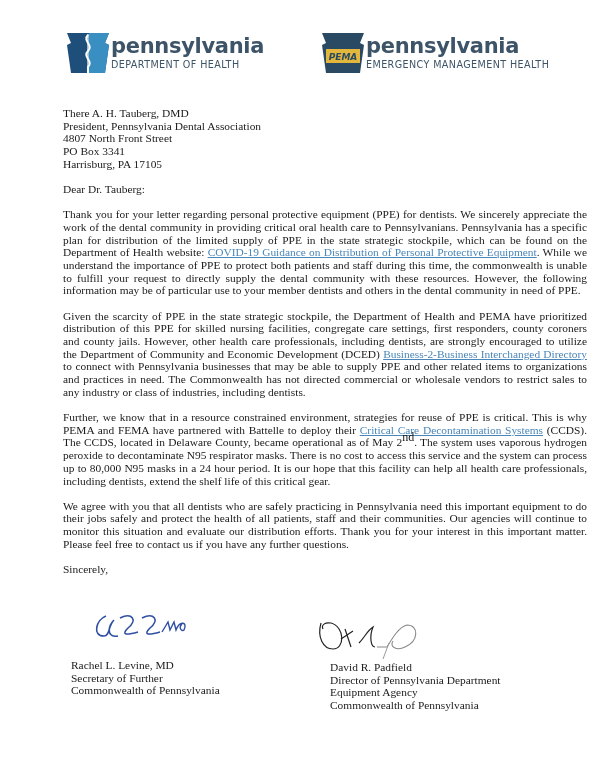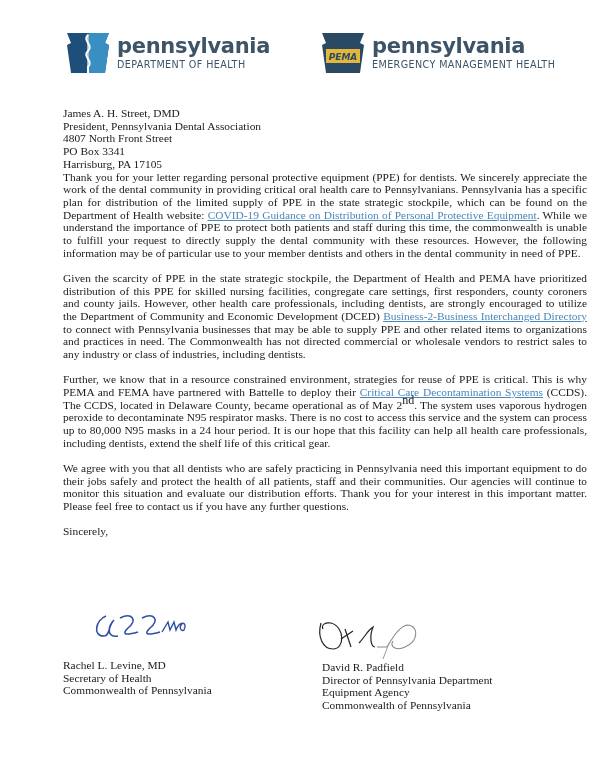--- a/index.html
+++ b/index.html
@@ -2,36 +2,36 @@
 <html><head>
 <meta charset="utf-8">
 <style>
   html, body { margin: 0; padding: 0; background: #ffffff; }
   body { width: 600px; height: 776px; position: relative; overflow: hidden;
          font-family: "Liberation Serif", "DejaVu Serif", serif; color: #1a1a1a; }
   .logo { position: absolute; top: 31px; display: flex; align-items: center; }
   .logo-doh { left: 65px; }
   .logo-pema { left: 320px; }
   .logo svg { display: block; }
-  .logo-text { margin-left: 6px; line-height: 1; }
+  .logo-text { line-height: 1; }
   .logo-name { font-family: "DejaVu Sans", "Liberation Sans", sans-serif; font-weight: bold;
                color: #3d5468; font-size: 21px; letter-spacing: -0.3px; }
   .logo-dept { font-family: "DejaVu Sans", "Liberation Sans", sans-serif; color: #3d5468;
                font-size: 9.6px; letter-spacing: 0.4px; margin-top: 3px; }
 
   .letter { position: absolute; left: 63px; top: 107px; width: 524px; font-size: 11.4px; line-height: 12.7px; }
   .date { margin: 0 0 12.5px 0; }
   .addr div { white-space: nowrap; }
   .salutation { margin: 12.5px 0 12.5px 0; }
   p.body { margin: 0 0 12.5px 0; text-align: justify; }
   a.link { color: #4a86b8; text-decoration: underline; text-decoration-thickness: 0.5px; }
   sup { font-size: 12px; line-height: 0; }
   .closing { margin-top: 0; }
 
-  .sigblock { position: absolute; font-size: 11.4px; line-height: 12.7px; }
+  .sigblock { position: absolute; font-size: 11.4px; line-height: 12.7px; margin-left: 8px; }
   .sig-left { left: 63px; top: 659px; }
   .sig-right { left: 322px; top: 661px; }
   .sig-img { position: absolute; }
   .sig-img-left { left: 88px; top: 606px; }
   .sig-img-right { left: 315px; top: 613px; }
 </style>
 </head>
 <body>
 
 <div class="logo logo-doh">
@@ -54,26 +54,27 @@
     <text x="23" y="29" text-anchor="middle" font-family="DejaVu Sans, sans-serif" font-weight="bold" font-style="italic" font-size="9" fill="#2a4a63">PEMA</text>
   </svg>
   <div class="logo-text">
     <div class="logo-name">pennsylvania</div>
     <div class="logo-dept">EMERGENCY MANAGEMENT HEALTH</div>
   </div>
 </div>
 
 <div class="letter">
   <div class="addr">
-    <div>James A. H. Street, DMD</div>
+    <div>There A. H. Tauberg, DMD</div>
     <div>President, Pennsylvania Dental Association</div>
     <div>4807 North Front Street</div>
     <div>PO Box 3341</div>
     <div>Harrisburg, PA 17105</div>
   </div>
+  <div class="salutation">Dear Dr. Tauberg:</div>
 
   <p class="body"><span>Thank you for your letter regarding personal protective equipment (PPE) for dentists. We sincerely appreciate the work of the dental community in providing critical oral health care to Pennsylvanians. Pennsylvania has a specific plan for distribution of the limited supply of PPE in the state strategic stockpile, which can be found on the Department of Health website: </span><a class="link">COVID-19 Guidance on Distribution of Personal Protective Equipment</a><span>. While we understand the importance of PPE to protect both patients and staff during this time, the commonwealth is unable to fulfill your request to directly supply the dental community with these resources. However, the following information may be of particular use to your member dentists and others in the dental community in need of PPE.</span></p>
 
   <p class="body"><span>Given the scarcity of PPE in the state strategic stockpile, the Department of Health and PEMA have prioritized distribution of this PPE for skilled nursing facilities, congregate care settings, first responders, county coroners and county jails. However, other health care professionals, including dentists, are strongly encouraged to utilize the Department of Community and Economic Development (DCED) </span><a class="link">Business-2-Business Interchanged Directory</a><span> to connect with Pennsylvania businesses that may be able to supply PPE and other related items to organizations and practices in need. The Commonwealth has not directed commercial or wholesale vendors to restrict sales to any industry or class of industries, including dentists.</span></p>
 
   <p class="body"><span>Further, we know that in a resource constrained environment, strategies for reuse of PPE is critical. This is why PEMA and FEMA have partnered with Battelle to deploy their </span><a class="link">Critical Care Decontamination Systems</a><span> (CCDS). The CCDS, located in Delaware County, became operational as of May 2</span><sup>nd</sup><span>. The system uses vaporous hydrogen peroxide to decontaminate N95 respirator masks. There is no cost to access this service and the system can process up to 80,000 N95 masks in a 24 hour period. It is our hope that this facility can help all health care professionals, including dentists, extend the shelf life of this critical gear.</span></p>
 
   <p class="body">We agree with you that all dentists who are safely practicing in Pennsylvania need this important equipment to do their jobs safely and protect the health of all patients, staff and their communities. Our agencies will continue to monitor this situation and evaluate our distribution efforts. Thank you for your interest in this important matter. Please feel free to contact us if you have any further questions.</p>
 
   <div class="closing">Sincerely,</div>
@@ -89,21 +90,21 @@
 <svg class="sig-img sig-img-right" width="110" height="50" viewBox="0 0 110 50">
   <path d="M6 10 C2 24, 8 36, 18 36 C30 36, 30 14, 16 10 C10 9, 6 12, 8 16" stroke="#222" stroke-width="1.2" fill="none"></path>
   <path d="M26 26 L38 18 M30 16 L36 34" stroke="#222" stroke-width="1.2" fill="none"></path>
   <path d="M44 30 C50 24, 52 18, 58 14 C54 24, 56 34, 60 34" stroke="#222" stroke-width="1.2" fill="none"></path>
   <path d="M62 34 L72 34 C78 24, 84 14, 92 12 C104 12, 104 28, 90 34 C82 38, 74 34, 78 28" stroke="#888" stroke-width="1.1" fill="none"></path>
   <path d="M74 30 L68 46" stroke="#999" stroke-width="1" fill="none"></path>
 </svg>
 
 <div class="sigblock sig-left">
   <div>Rachel L. Levine, MD</div>
-  <div>Secretary of Health</div>
+  <div>Secretary of Further</div>
   <div>Commonwealth of Pennsylvania</div>
 </div>
 
 <div class="sigblock sig-right">
   <div>David R. Padfield</div>
   <div>Director of Pennsylvania Department</div>
   <div>Equipment Agency</div>
   <div>Commonwealth of Pennsylvania</div>
 </div>
 

